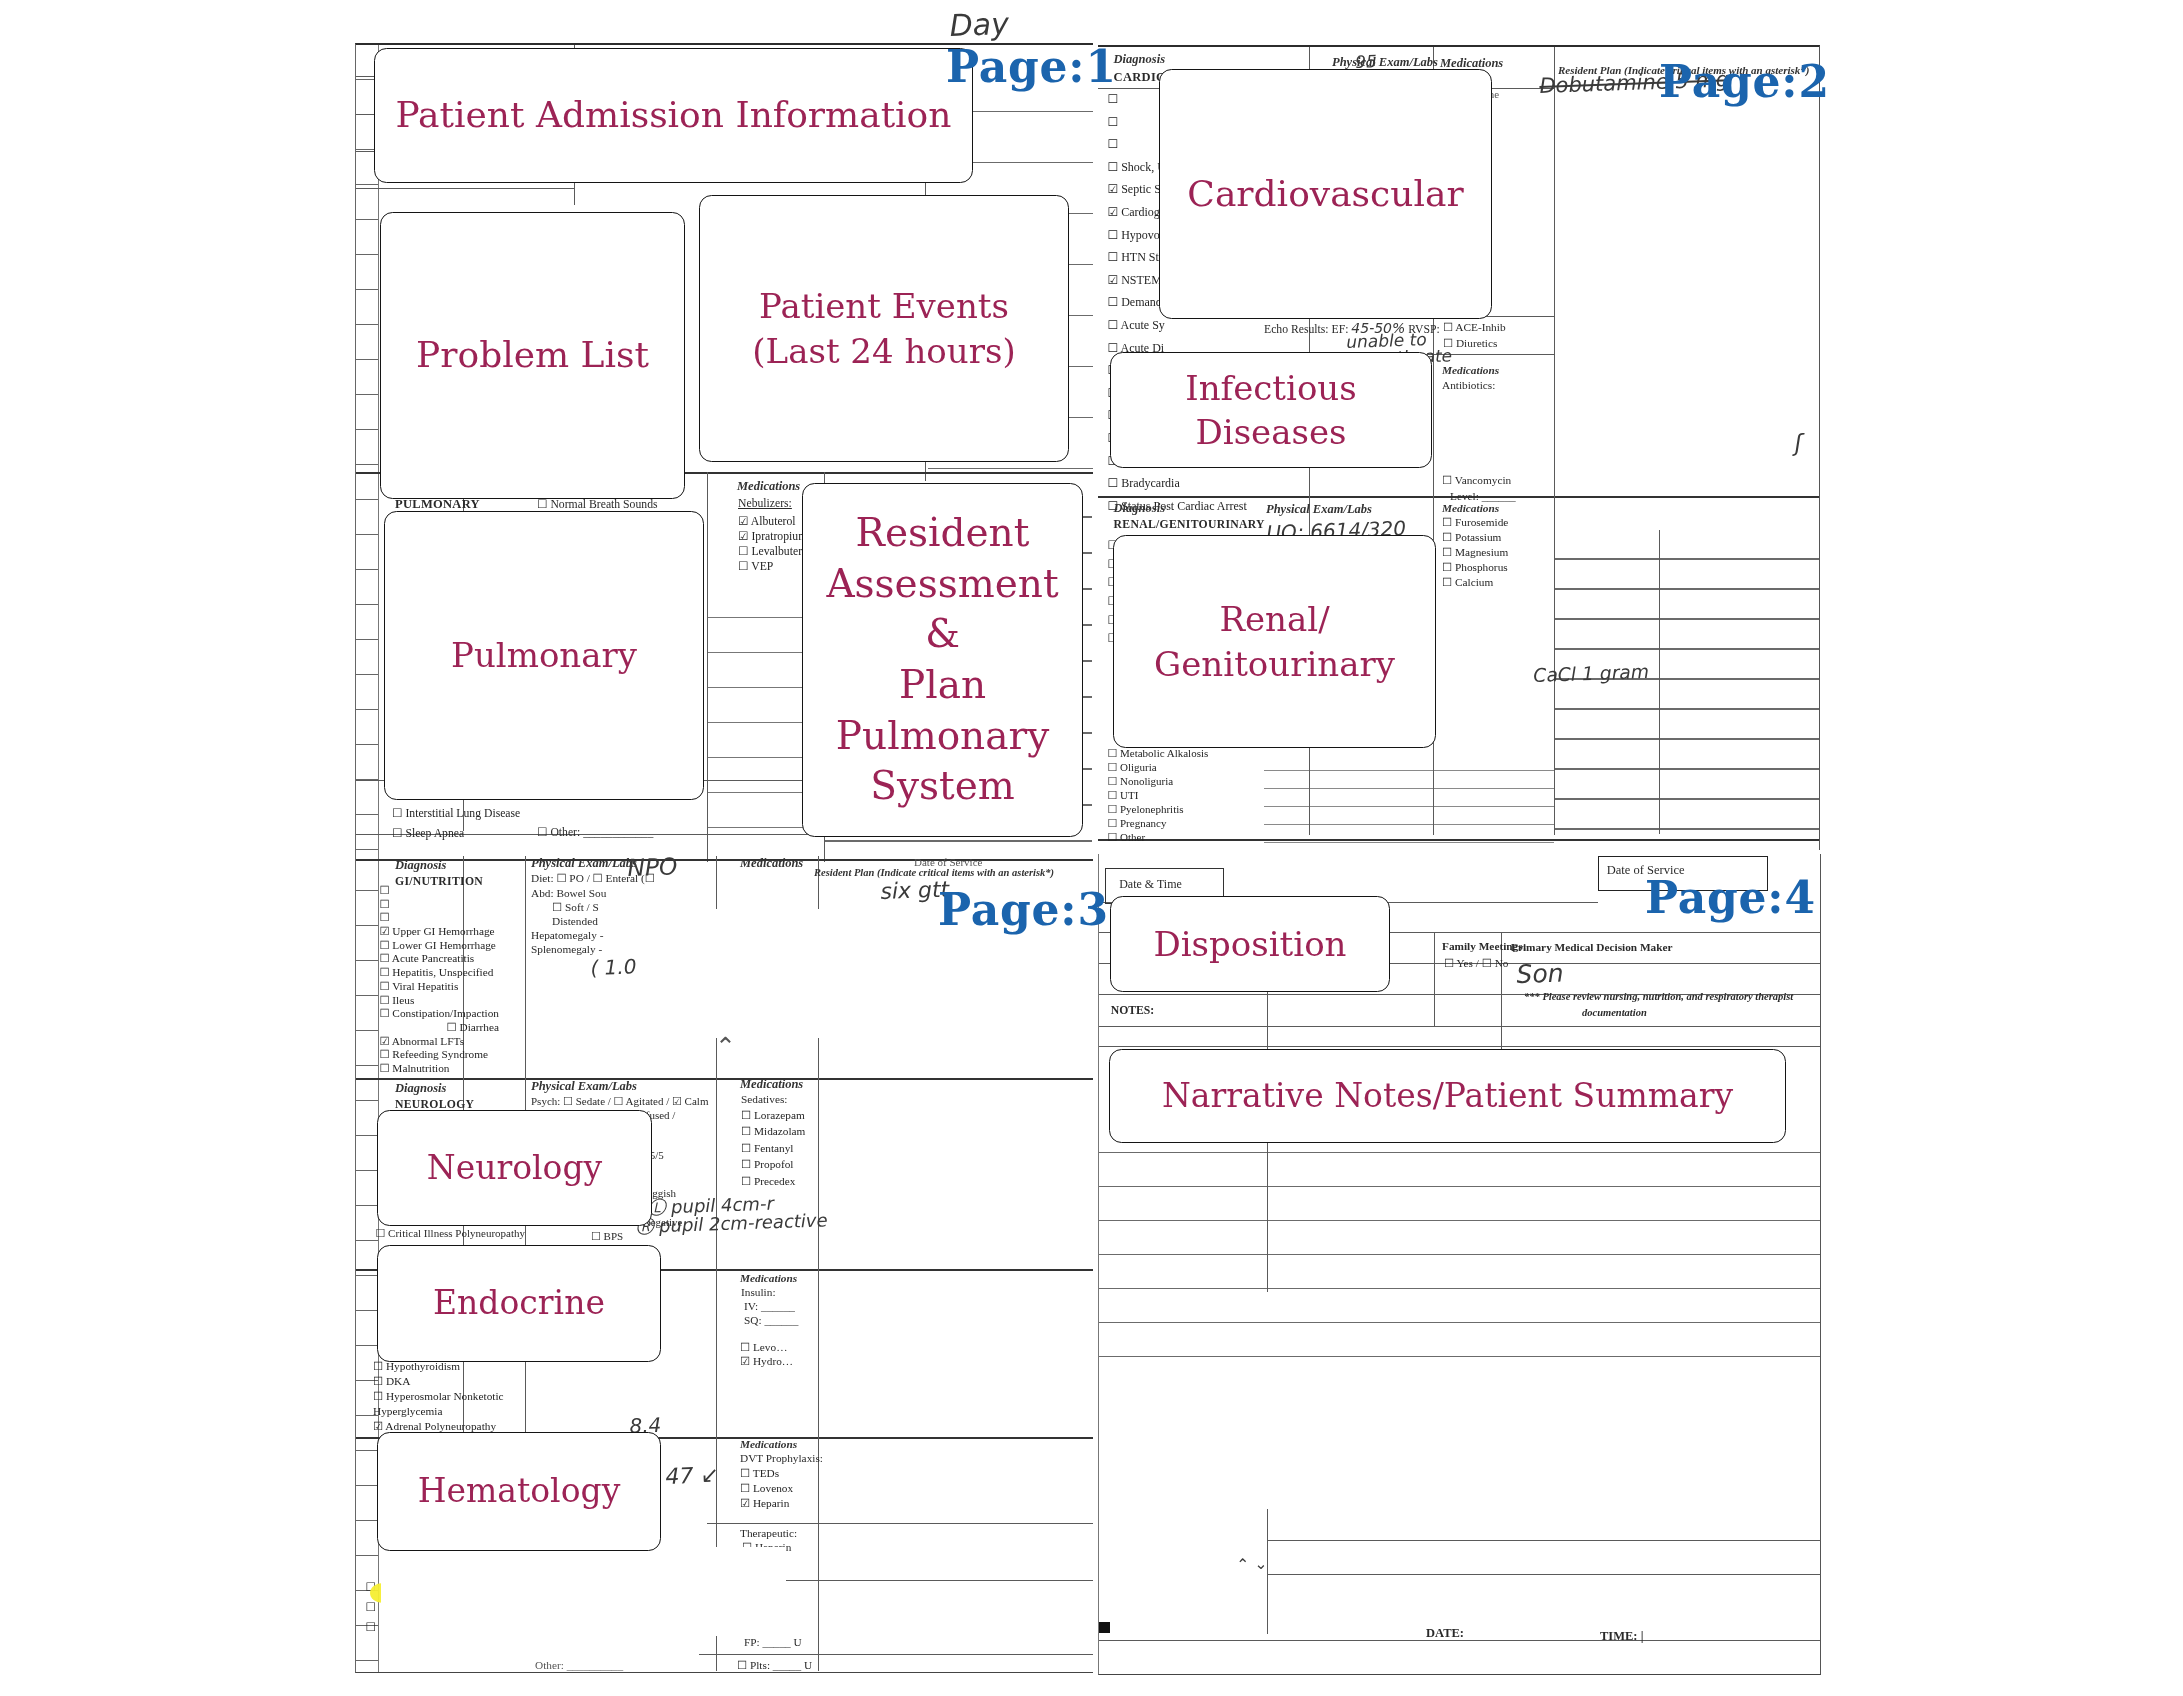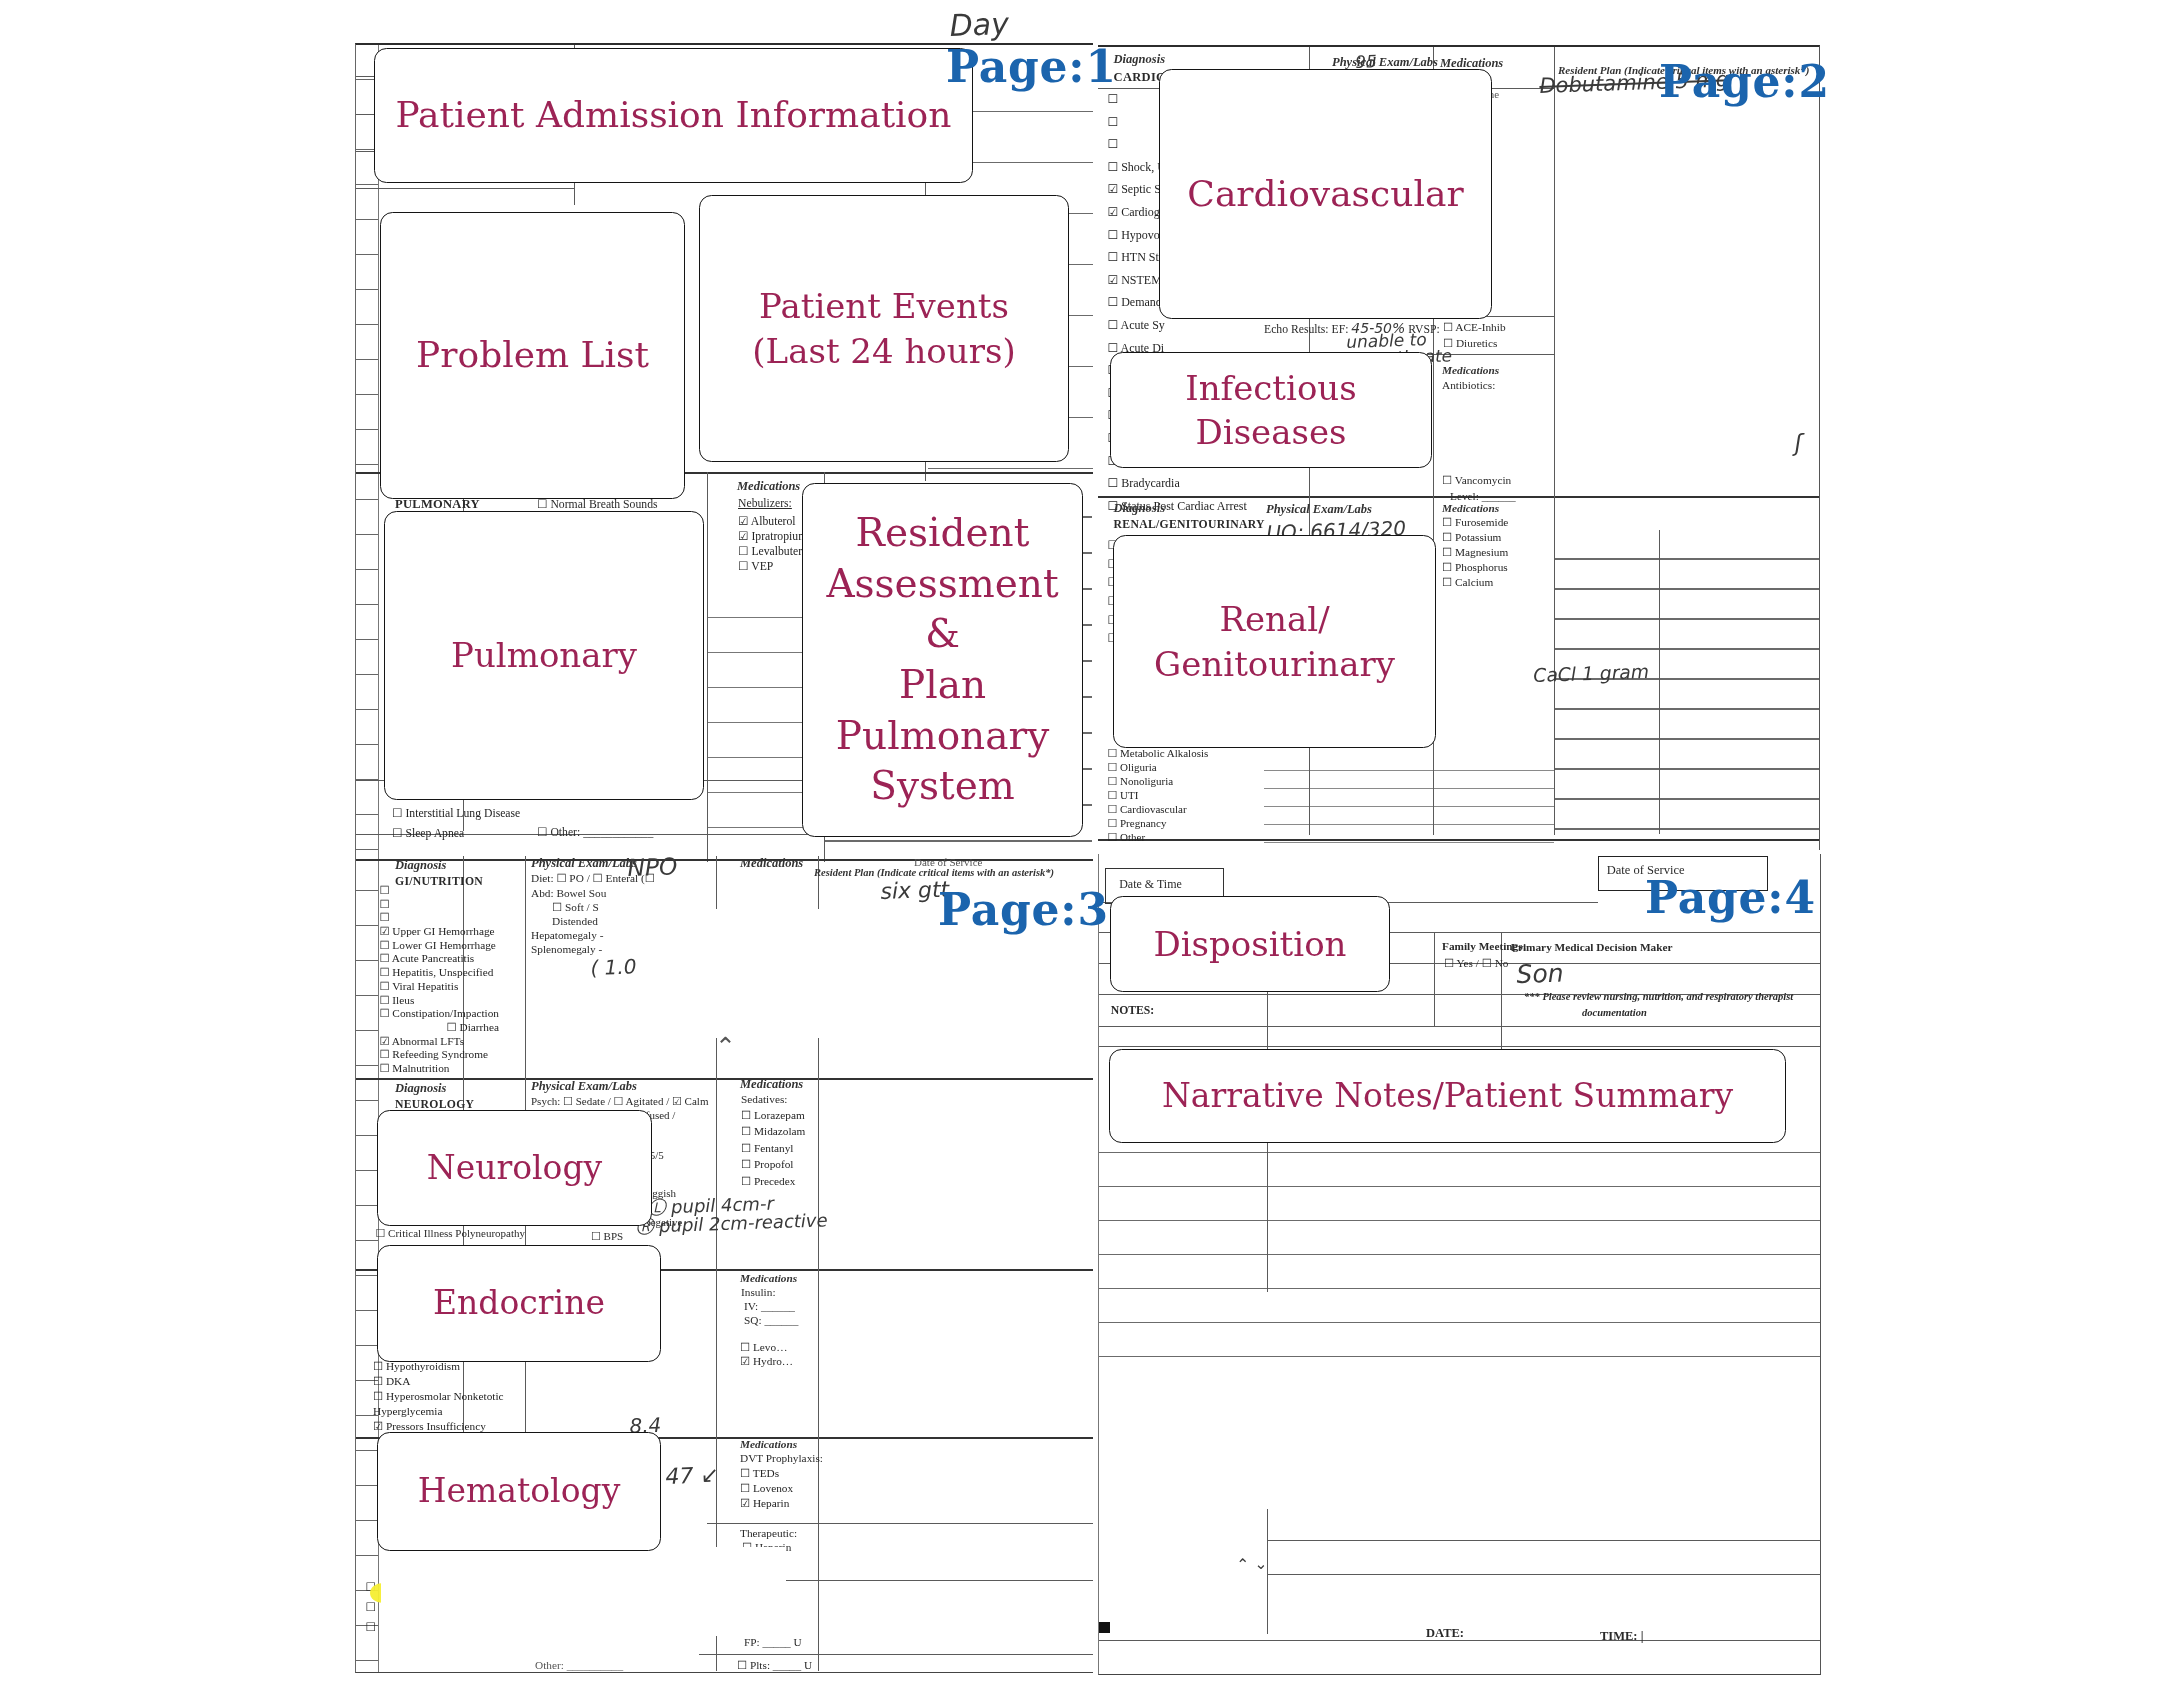--- a/index.html
+++ b/index.html
@@ -173,21 +173,21 @@
         <div class="row" style="height:18.7px;">☐</div>
         <div class="row" style="height:18.7px;">☐</div>
         <div class="row" style="height:18.7px;">☐</div>
         <div class="row" style="height:18.7px;">☐</div>
       </div>
     <div class="list" style="left:9.4px;top:700px;font-size:11px;">
         <div class="row" style="height:14px;">☐ Metabolic Alkalosis</div>
         <div class="row" style="height:14px;">☐ Oliguria</div>
         <div class="row" style="height:14px;">☐ Nonoliguria</div>
         <div class="row" style="height:14px;">☐ UTI</div>
-        <div class="row" style="height:14px;">☐ Cardiovascular</div>
+        <div class="row" style="height:14px;">☐ Pyelonephritis</div>
         <div class="row" style="height:14px;">☐ Pregnancy</div>
         <div class="row" style="height:14px;">☐ Other</div>
       </div>
 
     <span class="hand" style="left:435px;top:618px;font-size:18.7px;">CaCl   1 gram</span>
     <span class="hand" style="left:696px;top:382px;font-size:23.4px;">ʃ</span>
 
     <div class="vl" style="left:211px;top:0;height:788px;"></div>
     <div class="vl" style="left:335px;top:0;height:788px;"></div>
     <div class="vl" style="left:456px;top:0;height:788px;"></div>
@@ -276,21 +276,21 @@
     <span class="t" style="left:388px;top:444px;font-size:11.3px;">IV: ______</span>
     <span class="t" style="left:388px;top:458px;font-size:11.3px;">SQ: ______</span>
     <span class="hand" style="left:264px;top:425px;font-size:17px;">5</span>
     <span class="t" style="left:384px;top:485px;font-size:11.3px;">☐ Levo…</span>
     <span class="t" style="left:384px;top:499px;font-size:11.3px;">☑ Hydro…</span>
     <div class="list" style="left:17px;top:504px;font-size:11.3px;">
         <div class="row" style="height:15px;">☐ Hypothyroidism</div>
         <div class="row" style="height:15px;">☐ DKA</div>
         <div class="row" style="height:15px;">☐ Hyperosmolar Nonketotic</div>
         <div class="row" style="height:15px;">    Hyperglycemia</div>
-        <div class="row" style="height:15px;">☑ Pressors Insufficiency</div>
+        <div class="row" style="height:15px;">☑ Adrenal Polyneuropathy</div>
       </div>
     <span class="hand" style="left:273px;top:558px;font-size:20px;">8.4</span>
 
     <div class="vl" style="left:107px;top:413px;height:168px;"></div>
     <div class="vl" style="left:169px;top:413px;height:168px;"></div>
     <div class="vl" style="left:360px;top:413px;height:168px;"></div>
     <div class="vl" style="left:462px;top:413px;height:168px;"></div>
     <div class="hl heavy" style="left:0;top:581px;width:737px;"></div>
 
     <span class="t colhdr" style="left:384px;top:582px;font-size:11.3px;">Medications</span>

